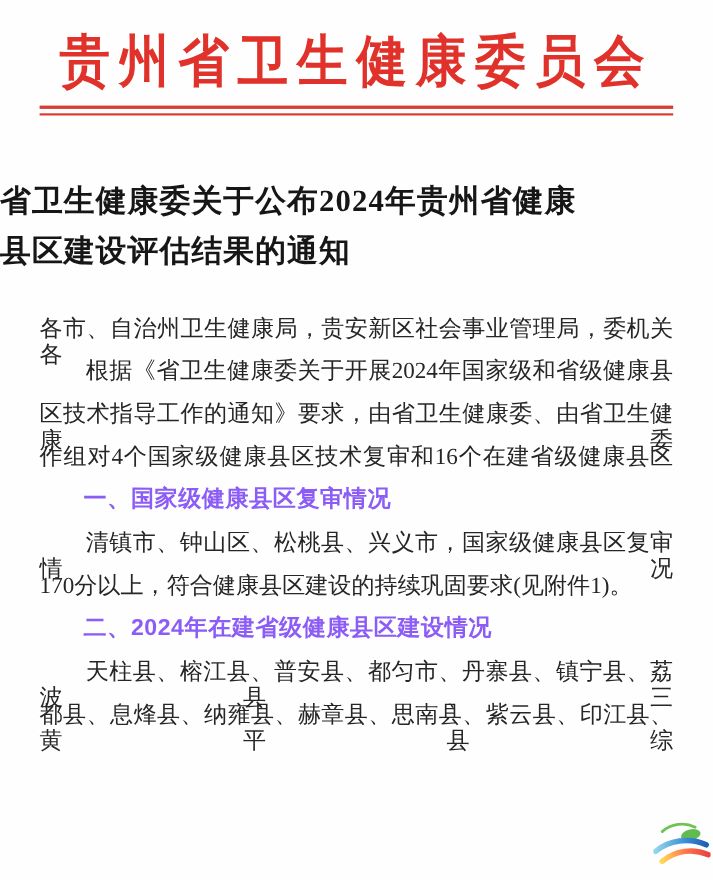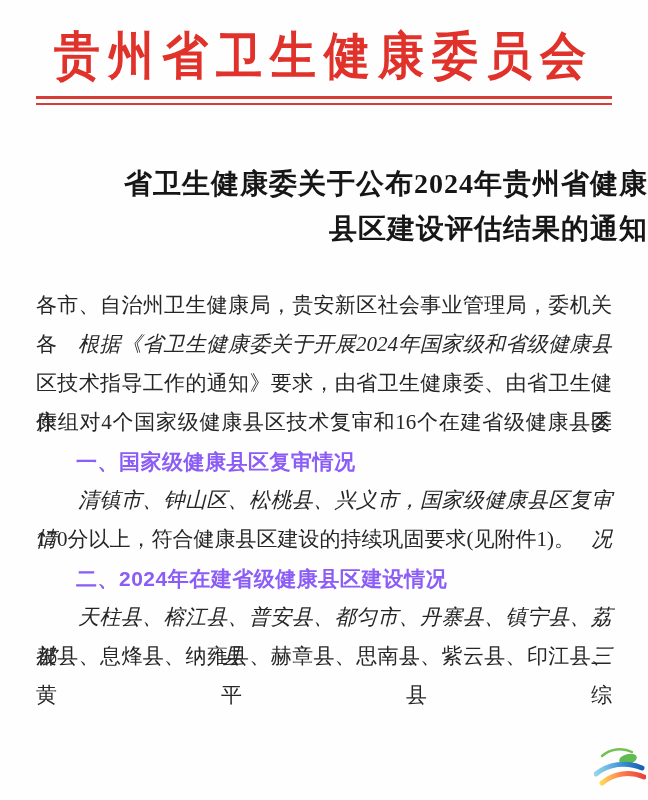--- a/index.html
+++ b/index.html
@@ -34,46 +34,46 @@
   }
   .rule-thick { height: 3px; background: #d93c34; }
   .rule-thin  { height: 1.5px; background: #d93c34; margin-top: 4px; }
 
   
   .doc-title {
     position: absolute;
     top: 161px;
     left: 0;
     width: 648px;
-    text-align: right;
+    text-align: left;
     font-size: 28px;
     font-weight: bold;
     line-height: 45px;
     color: #161616;
     letter-spacing: 1px;
   }
 
   
   .body-block {
     position: absolute;
     top: 286px;
     left: 36px;
     width: 576px;
     font-size: 21px;
-    line-height: 39px;
+    line-height: 24px;
     color: #262626;
   }
   .line { height: 39px; white-space: nowrap; overflow: visible; }
   .just {
     white-space: normal;
     text-align: justify;
     text-align-last: justify;
     text-justify: inter-character;
   }
-  .indent { text-indent: 42px; font-style: italic; }
+  .indent { text-indent: 42px; }
   .heading {
     font-family: "Liberation Sans", "DejaVu Sans", sans-serif;
     font-weight: bold;
     color: #8b5cf6;
     text-indent: 40px;
     letter-spacing: 0.5px;
   }
 
   
   .watermark {

